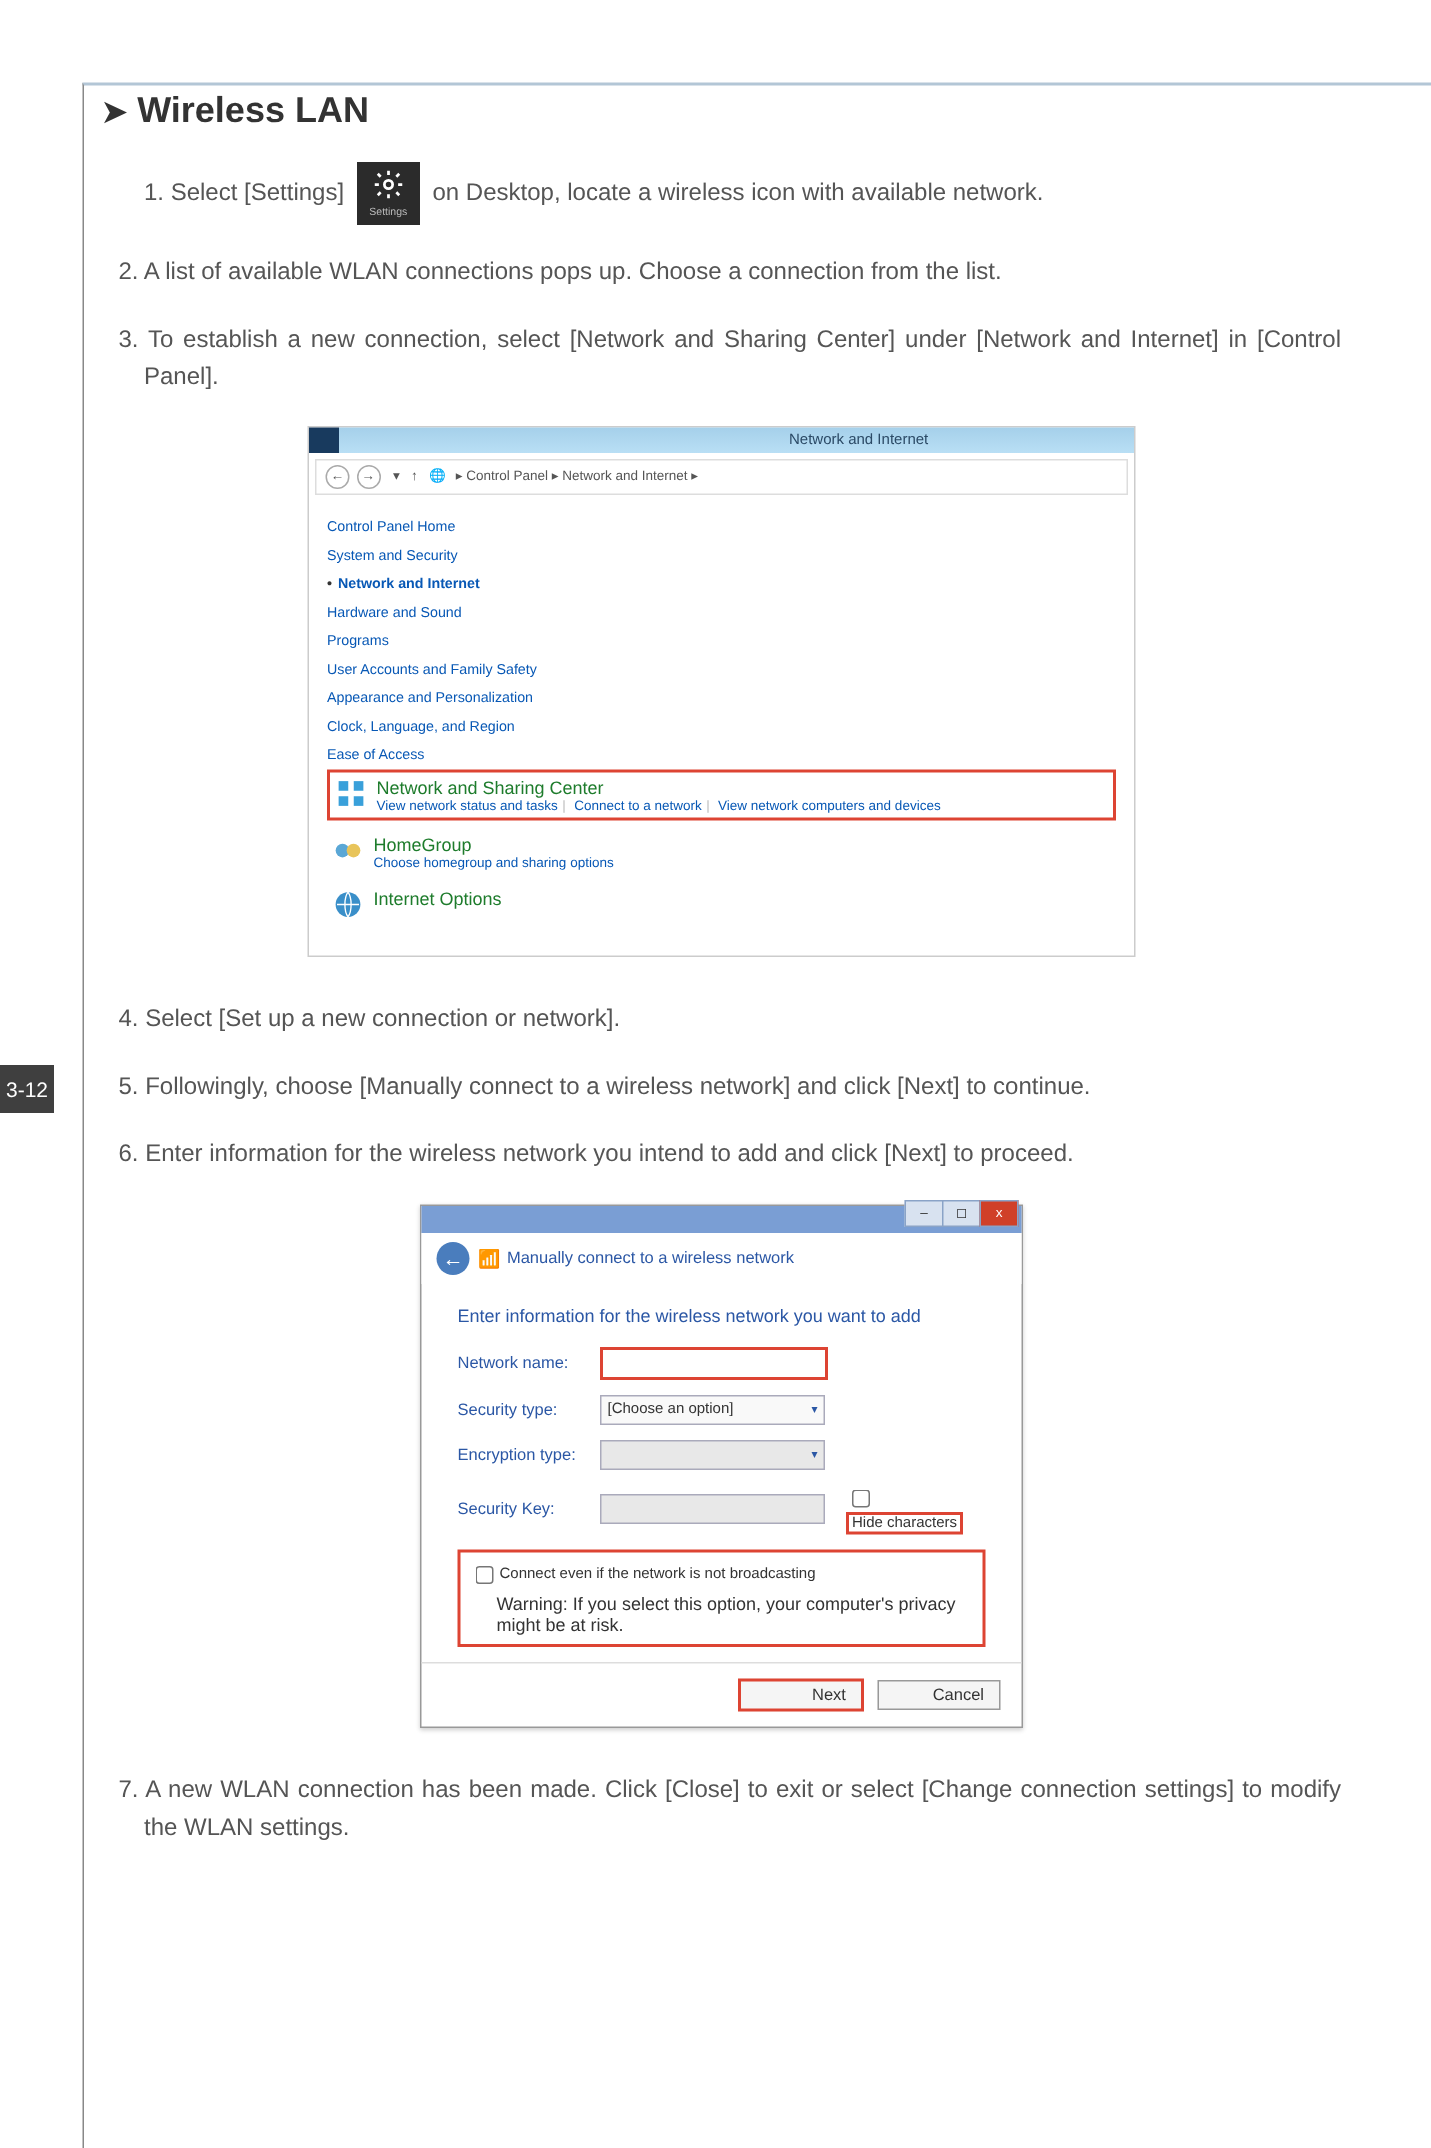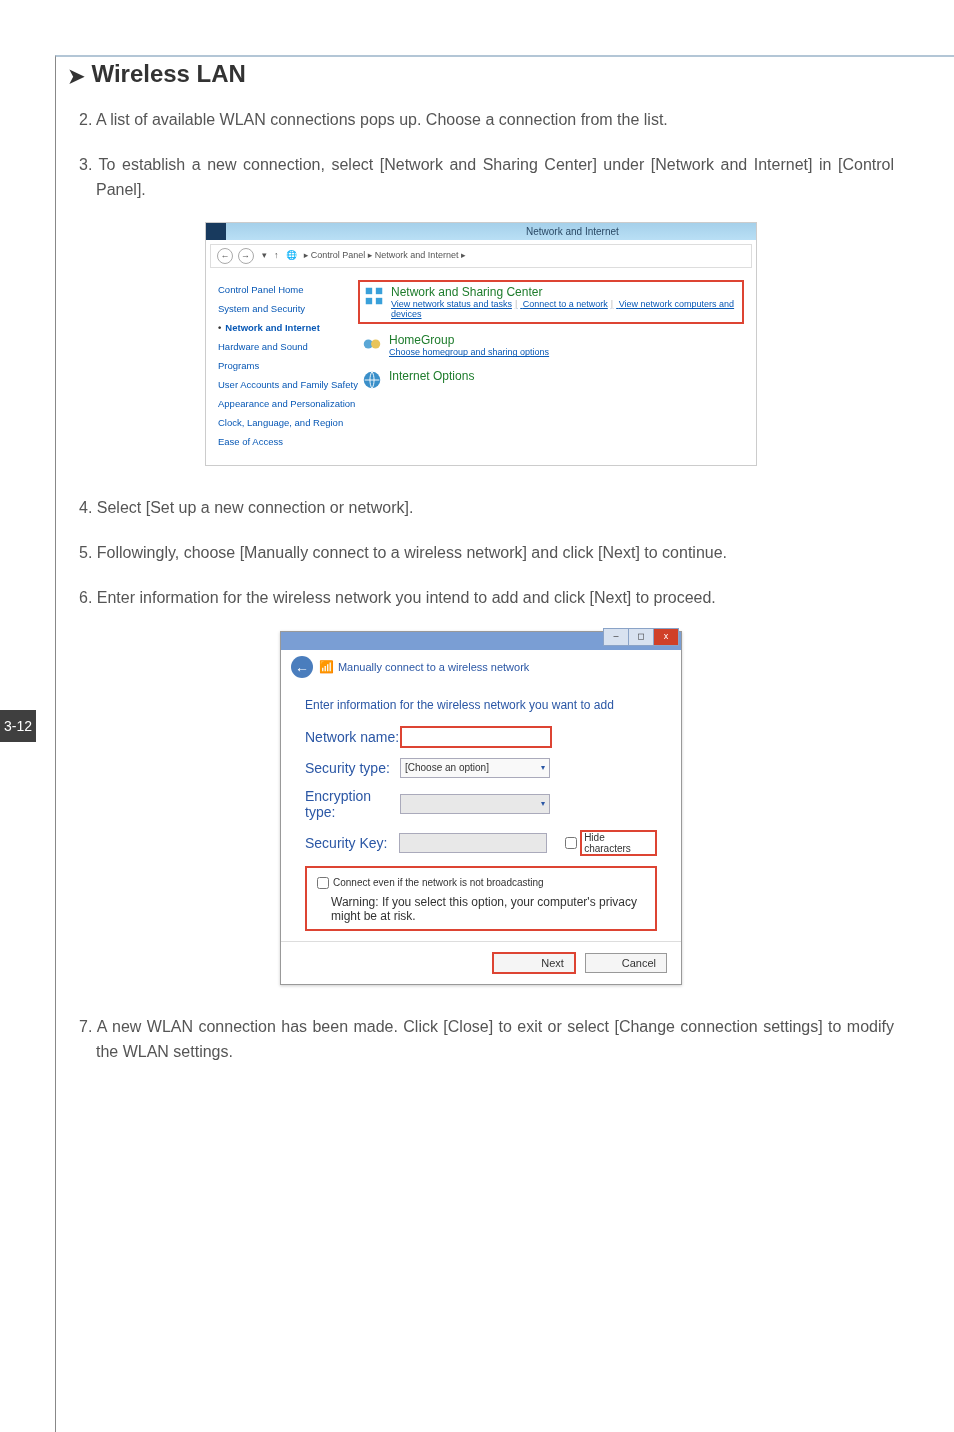--- a/index.html
+++ b/index.html
@@ -77,31 +77,31 @@
     border-left: 20px solid #183a5e;
   }
   .cp-addr {
     border: 1px solid #ddd;
     margin: 4px;
     padding: 3px 6px;
     font-size: 9px;
     color: #555;
   }
   .cp-addr .arrow { display:inline-block; width:14px; height:14px; border:1px solid #aaa; border-radius:50%; text-align:center; line-height:12px; font-size:9px; color:#555; margin-right:2px;}
-  .cp-body { display:flex; padding: 8px 12px 14px; }
+  .cp-body { display:flex; padding: 8px 12px 14px; flex-direction: column; }
   .cp-left { width: 140px; flex: 0 0 140px; }
   .cp-left .item { color:#0858b5; padding: 4px 0; font-size:9.5px;}
   .cp-left .item.active { color:#0858b5; font-weight:bold;}
   .cp-left .item.active:before { content:"•"; color:#333; margin-right:4px;}
   .cp-right { flex:1; }
   .cp-cat { display:flex; align-items:flex-start; margin-bottom: 6px; padding:3px;}
   .cp-cat.highlight { border: 2px solid #d43; }
   .cp-cat .ic { width:22px; height:22px; margin-right:6px; }
   .cp-cat .tx .ttl { color:#1e7c2c; font-size:12px; }
-  .cp-cat .tx .lnks { color:#0858b5; font-size:9px;text-decoration:underline; }
+  .cp-cat .tx .lnks { color:#0858b5; font-size:9px; }
   .sep { color:#bbb; margin: 0 3px;}
   
   .mc-shot {
     width: 400px;
     margin: 0 auto 30px;
     border: 1px solid #999;
     background: #fff;
     font-size: 11px;
     box-shadow: 0 1px 3px rgba(0,0,0,.2);
   }
@@ -112,26 +112,26 @@
   }
   .mc-winbtn { position:absolute; right:2px; top:-4px; display:flex;}
   .mc-winbtn div { width:24px; height:16px; background:#d8e2f0; border:1px solid #8aa3c7; margin-left:-1px; text-align:center; line-height:14px; font-size:9px;}
   .mc-winbtn .close { background:#d04028; color:#fff;}
   .mc-header { background:#fff; padding: 6px 10px; display:flex; align-items:center; }
   .mc-back { width:22px; height:22px; border-radius:50%; background:#4a7dbd; color:#fff; text-align:center; line-height:22px; font-size:14px; margin-right:6px;}
   .mc-header .ht { color:#2b57a5; font-size:11px;}
   .mc-body { padding: 14px 24px 10px;}
   .mc-body .hline { color:#2b57a5; font-size: 12px; margin-bottom: 14px;}
   .mc-row { display:flex; align-items:center; margin: 10px 0;}
-  .mc-row .lab { width: 95px; color:#2b57a5; font-size:14px;}
+  .mc-row .lab { width: 95px; color:#2b57a5; font-size:11px;}
   .mc-row input, .mc-row select { width: 140px; height: 18px; border:1px solid #aab; font-size:10px; padding:0 4px;}
   .mc-row .sel-disp { width:140px; height:18px; border:1px solid #aab; background:#f9f9f9; font-size:10px; line-height:18px; padding:0 4px; display:flex; justify-content:space-between;align-items:center;}
   .mc-row .sel-disp .arr { font-size:8px; color:#2b57a5;}
   .mc-row .shaded { background:#e8e8e8; color:#888;}
-  .mc-chk { display:flex; align-items:center; margin-left:180px; font-size:10px; color:#333;}
+  .mc-chk { display:flex; align-items:flex-start; margin-left:180px; font-size:10px; color:#333;flex-direction:column;}
   .mc-chk input {width:12px;height:12px;}
   .mc-box { border:2px solid #d43; padding: 6px; margin-top:6px; font-size:10px;}
   .mc-box .chk { display:flex; align-items:center; margin-bottom:3px; }
   .mc-box .chk input {width:12px;height:12px; margin-right:4px;}
   .mc-box .warn { color:#333; font-size:12px; padding-left: 18px;}
   .mc-foot { border-top:1px solid #ddd; padding: 10px 14px; text-align:right;}
   .mc-foot .btn { display:inline-block; min-width:60px; padding:3px 10px; border:1px solid #999; background:#f5f5f5; font-size:11px; margin-left:6px; }
   .mc-foot .btn.hl { border:2px solid #d43;}
 </style>
 </head>
@@ -139,20 +139,31 @@
 
 <div class="outer-border"></div>
 <div class="page-num">3-12</div>
 
 <div class="content">
   <h1>
     <span class="chevron">➤</span>
     <span>Wireless LAN</span>
   </h1>
 
+  <p class="para" style="text-indent:0;">
+    <span>1. Select [Settings]</span>
+    <span class="inline-img">
+      <svg width="22" height="22" viewBox="0 0 24 24" fill="none" stroke="#fff" stroke-width="2">
+        <circle cx="12" cy="12" r="3"></circle>
+        <path d="M12 2v3M12 19v3M4.2 4.2l2.1 2.1M17.7 17.7l2.1 2.1M2 12h3M19 12h3M4.2 19.8l2.1-2.1M17.7 6.3l2.1-2.1"></path>
+      </svg>
+      <span class="lbl">Settings</span>
+    </span>
+    <span>on Desktop, locate a wireless icon with available network.</span>
+  </p>
 
   <p class="para">2. A list of available WLAN connections pops up. Choose a connection from the list.</p>
   <p class="para">3. To establish a new connection, select [Network and Sharing Center] under [Network and Internet] in [Control Panel].</p>
 
   <div class="cp-shot">
     <div class="cp-title">Network and Internet</div>
     <div class="cp-addr">
       <span class="arrow">←</span>
       <span class="arrow">→</span>
       <span style="margin:0 4px;">▾ &nbsp; ↑ &nbsp; 🌐</span>

